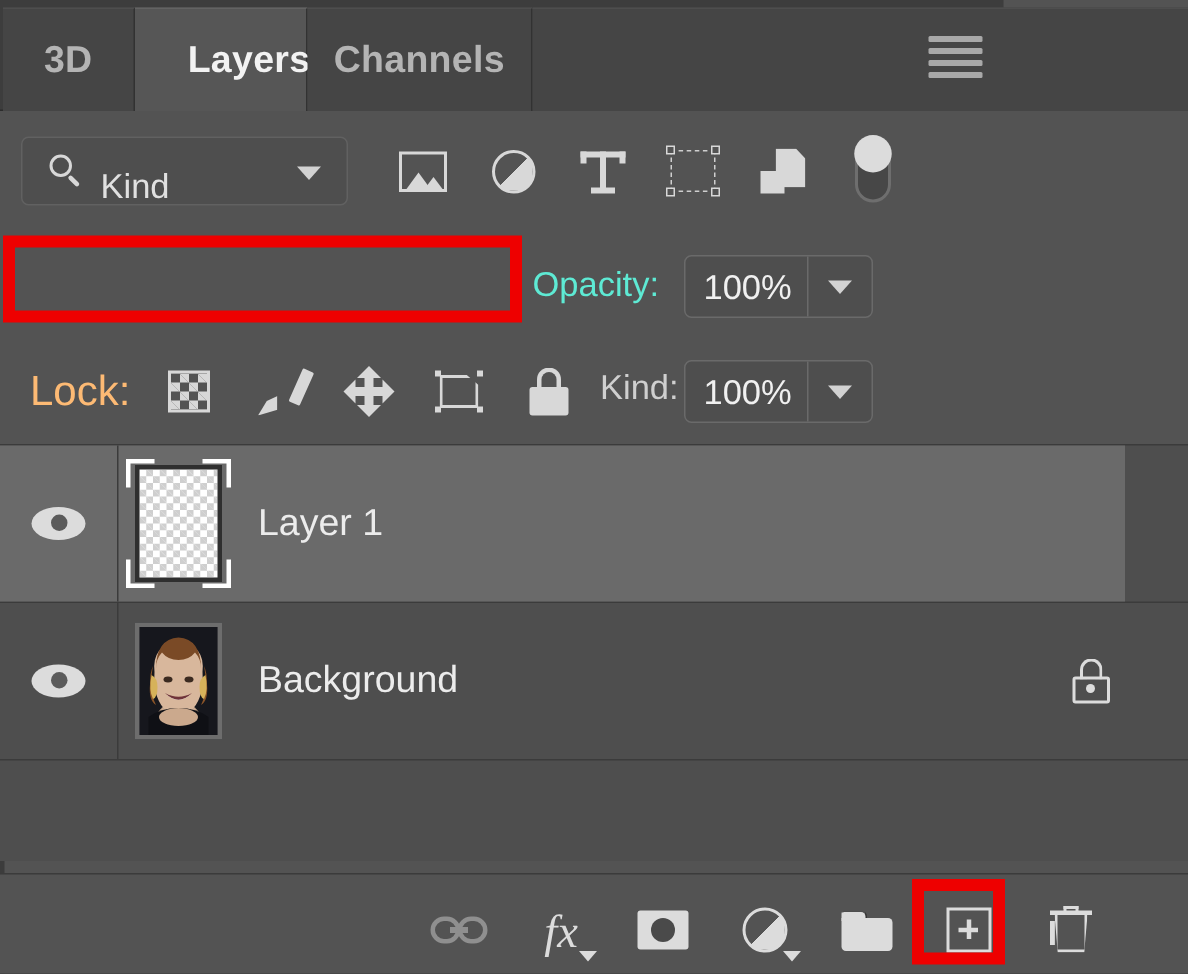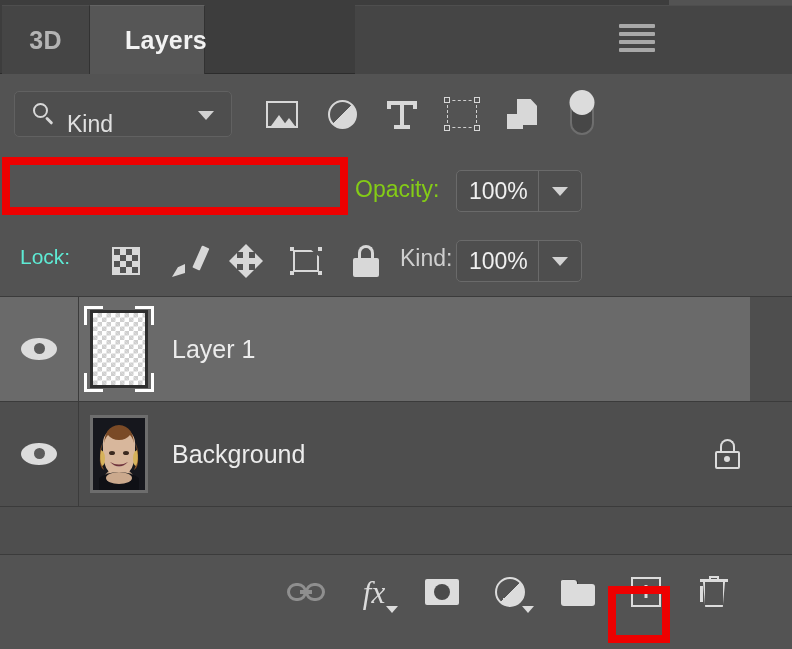--- a/index.html
+++ b/index.html
@@ -269,21 +269,21 @@
     font-size: 23px;
     user-select: none;
   }
   .blend-select .chev {
     position: absolute;
     right: 14px; top: 16px;
   }
   .opacity-label {
     position: absolute;
     left: 355px; top: 20px;
-    color: #84cc16;
+    color: #5eead4;
     font-size: 23px;
     user-select: none;
   }
   .opacity-box {
     position: absolute;
     left: 456px; top: 14px;
     width: 126px; height: 42px;
     border: 1px solid #6a6a6a;
     border-radius: 5px;
     background: #4e4e4e;
@@ -310,22 +310,22 @@
   
   .lockrow {
     position: absolute;
     left: 0; top: 226px;
     width: 792px; height: 70px;
     background: #535353;
   }
   .lock-label {
     position: absolute;
     left: 20px; top: 19px;
-    color: #5eead4;
-    font-size: 21px;
+    color: #fdba74;
+    font-size: 28px;
     user-select: none;
   }
   .lock-icons {
     position: absolute;
     left: 96px; top: 12px;
     height: 46px;
     display: flex;
     align-items: center;
   }
   .lockicon {
@@ -561,21 +561,21 @@
     position: absolute; left: 10px; bottom: 7px;
     width: 6px; height: 6px;
     background: #dcdcdc;
     border-radius: 50%;
   }
 
   
   .bottombar {
     position: absolute;
     left: 0; bottom: 0;
-    width: 792px; height: 95px;
+    width: 792px; height: 67px;
     background: #535353;
     border-top: 1px solid #3b3b3b;
     box-sizing: border-box;
   }
   .btools {
     position: absolute;
     left: 272px; top: 0;
     height: 74px;
     display: flex;
     align-items: center;
@@ -729,20 +729,23 @@
 <body>
 
 <div id="panel">
 
   <div class="tabbar">
     <div class="tab" id="tab-3d">
       <span>3D</span>
     </div>
     <div class="tab active" id="tab-layers">
       <span>Layers</span>
+    </div>
+    <div class="tab" id="tab-channels">
+      <span>Channels</span>
     </div>
     <div class="tabfill"></div>
     <div class="panel-menu">
       <i></i>
         <i></i>
         <i></i>
         <i></i>
     </div>
   </div>
 

